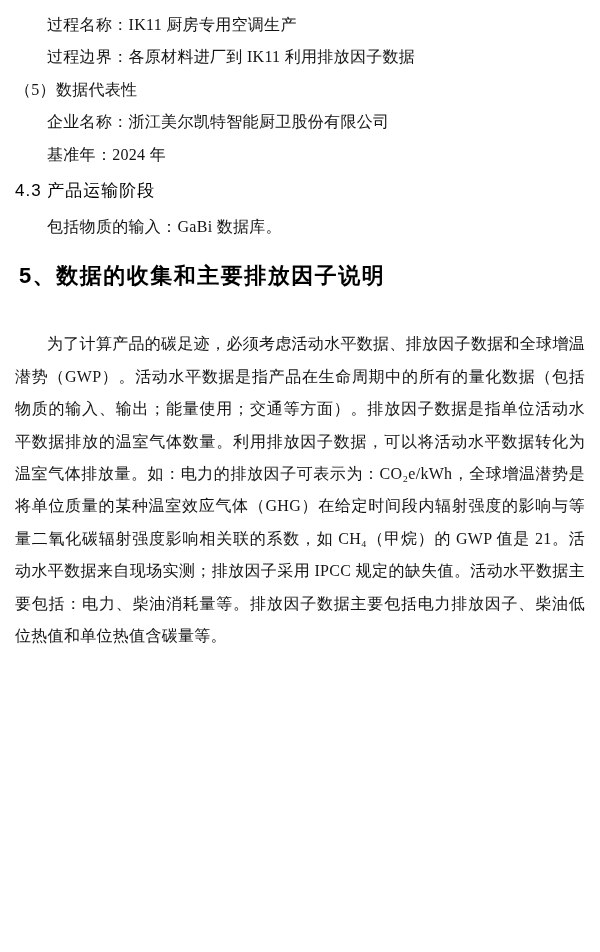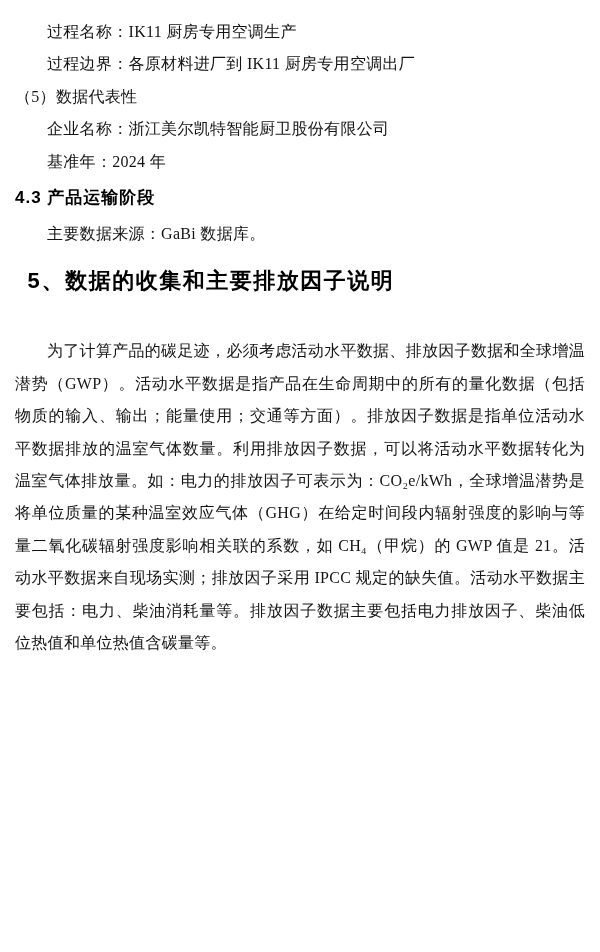--- a/index.html
+++ b/index.html
@@ -11,84 +11,84 @@
     width: 600px;
     height: 952px;
     overflow: hidden;
     font-family: "Liberation Serif", "DejaVu Serif", serif;
     color: #141414;
   }
   .page {
     box-sizing: border-box;
     width: 600px;
     height: 792px;
-    padding: 16px 15px;
+    padding: 9px 15px;
     background: #ffffff;
   }
   
   .bodyline {
     margin: 0;
     font-size: 16px;
     line-height: 32.4px;
     text-align: justify;
     text-justify: inter-ideograph;
     letter-spacing: 0.3px;
   }
   .indent {
     text-indent: 2em;
   }
   
   .h-sub {
     margin: 8px 0 8px 0;
     font-size: 17px;
     line-height: 24px;
-    font-weight: 700;
+    font-weight: 400;
     font-family: "Liberation Sans", "DejaVu Sans", sans-serif;
     color: #000000;
     letter-spacing: 1px;
   }
   
   .h-chapter {
-    margin: 12px;
+    margin: 4px;
     font-size: 22px;
     line-height: 32px;
     font-weight: 700;
-    font-family: Liberation Mono, monospace;
+    font-family: Liberation Sans, sans-serif;
     color: #000000;
     letter-spacing: 1.5px;
   }
   .h-chapter-5 {
     margin-top: 17px;
     margin-bottom: 36px;
   }
   .h-chapter-6 {
     margin-top: 18px;
   }
 </style>
 </head>
 <body>
 
 <div class="page">
 
   <p class="bodyline indent">过程名称：IK11 厨房专用空调生产</p>
 
-  <p class="bodyline indent">过程边界：各原材料进厂到 IK11 厨房专用空调出厂</p>
+  <p class="bodyline indent">过程边界：各原材料进厂到 IK11 利用排放因子数据</p>
 
   <p class="bodyline">（5）数据代表性</p>
 
 
   <p class="bodyline indent">企业名称：浙江美尔凯特智能厨卫股份有限公司</p>
 
   <p class="bodyline indent">基准年：2024 年</p>
 
 
 
   <h3 class="h-sub">4.3 产品运输阶段</h3>
 
-  <p class="bodyline indent">主要数据来源：GaBi 数据库。</p>
+  <p class="bodyline indent">包括物质的输入：GaBi 数据库。</p>
 
 
   <h2 class="h-chapter h-chapter-5">5、数据的收集和主要排放因子说明</h2>
 
   <p class="bodyline indent">为了计算产品的碳足迹，必须考虑活动水平数据、排放因子数据和全球增温潜势（GWP）。活动水平数据是指产品在生命周期中的所有的量化数据（包括物质的输入、输出；能量使用；交通等方面）。排放因子数据是指单位活动水平数据排放的温室气体数量。利用排放因子数据，可以将活动水平数据转化为温室气体排放量。如：电力的排放因子可表示为：CO₂e/kWh，全球增温潜势是将单位质量的某种温室效应气体（GHG）在给定时间段内辐射强度的影响与等量二氧化碳辐射强度影响相关联的系数，如 CH₄（甲烷）的 GWP 值是 21。活动水平数据来自现场实测；排放因子采用 IPCC 规定的缺失值。活动水平数据主要包括：电力、柴油消耗量等。排放因子数据主要包括电力排放因子、柴油低位热值和单位热值含碳量等。</p>
 
 
 </div>
 
 </body></html>

